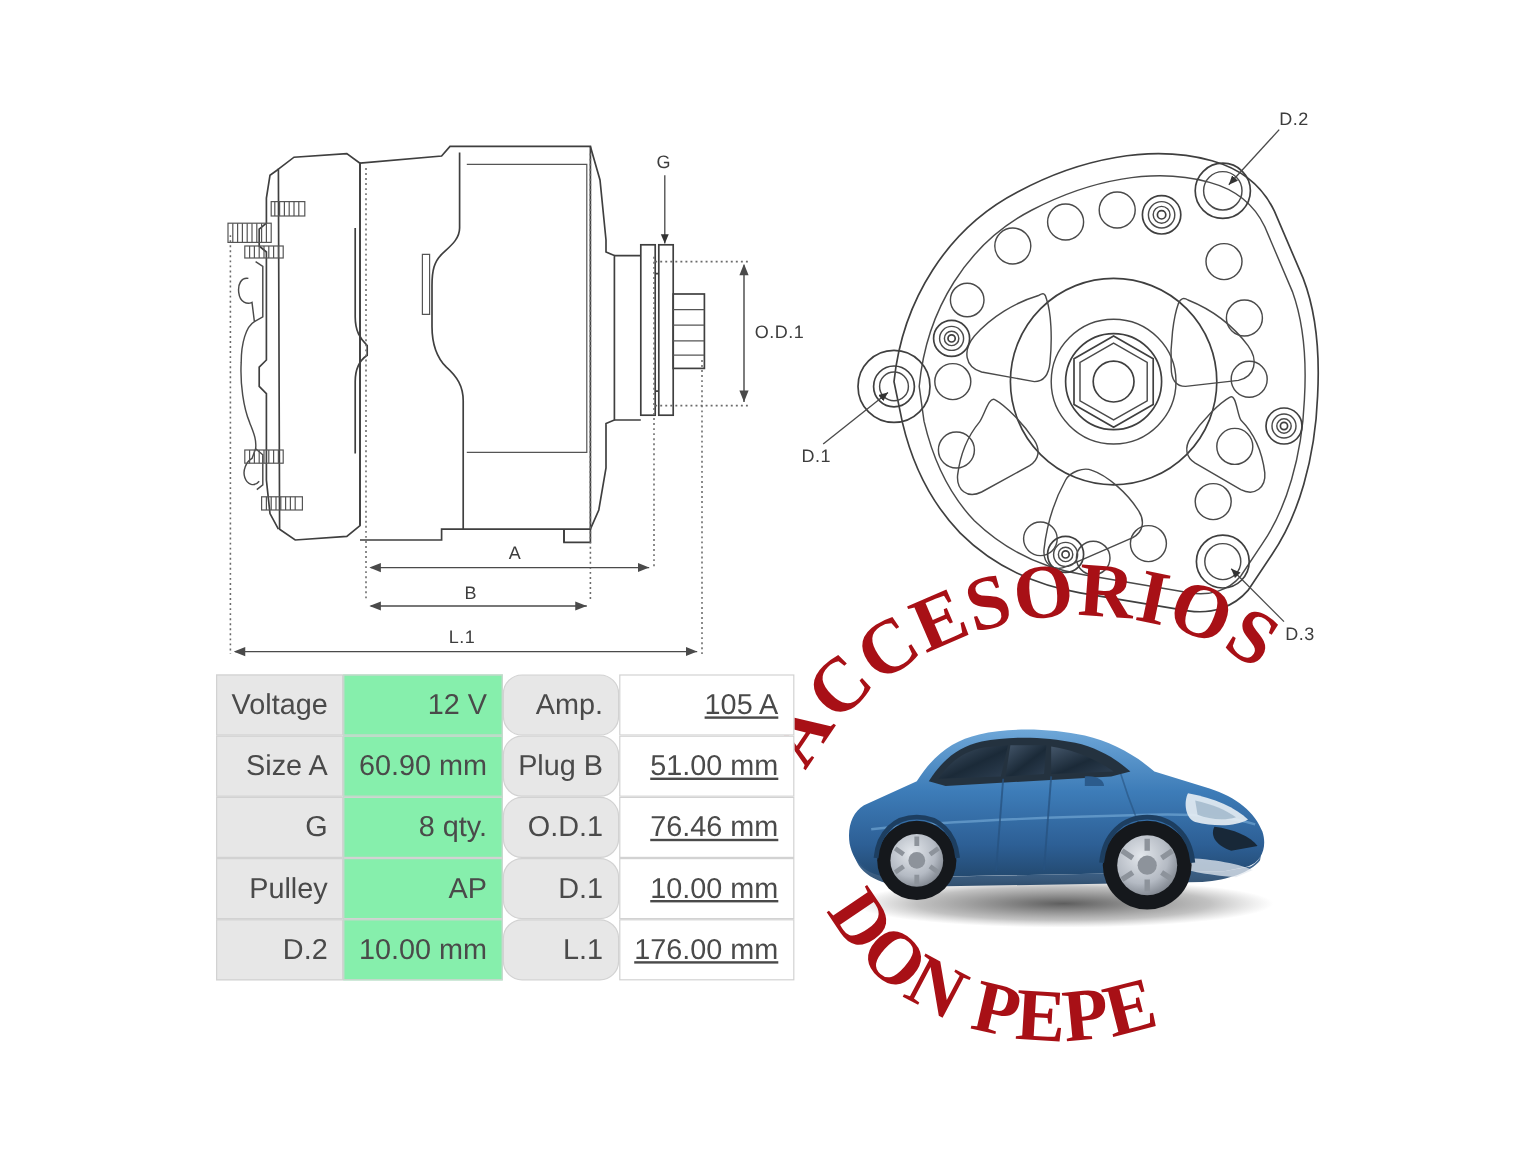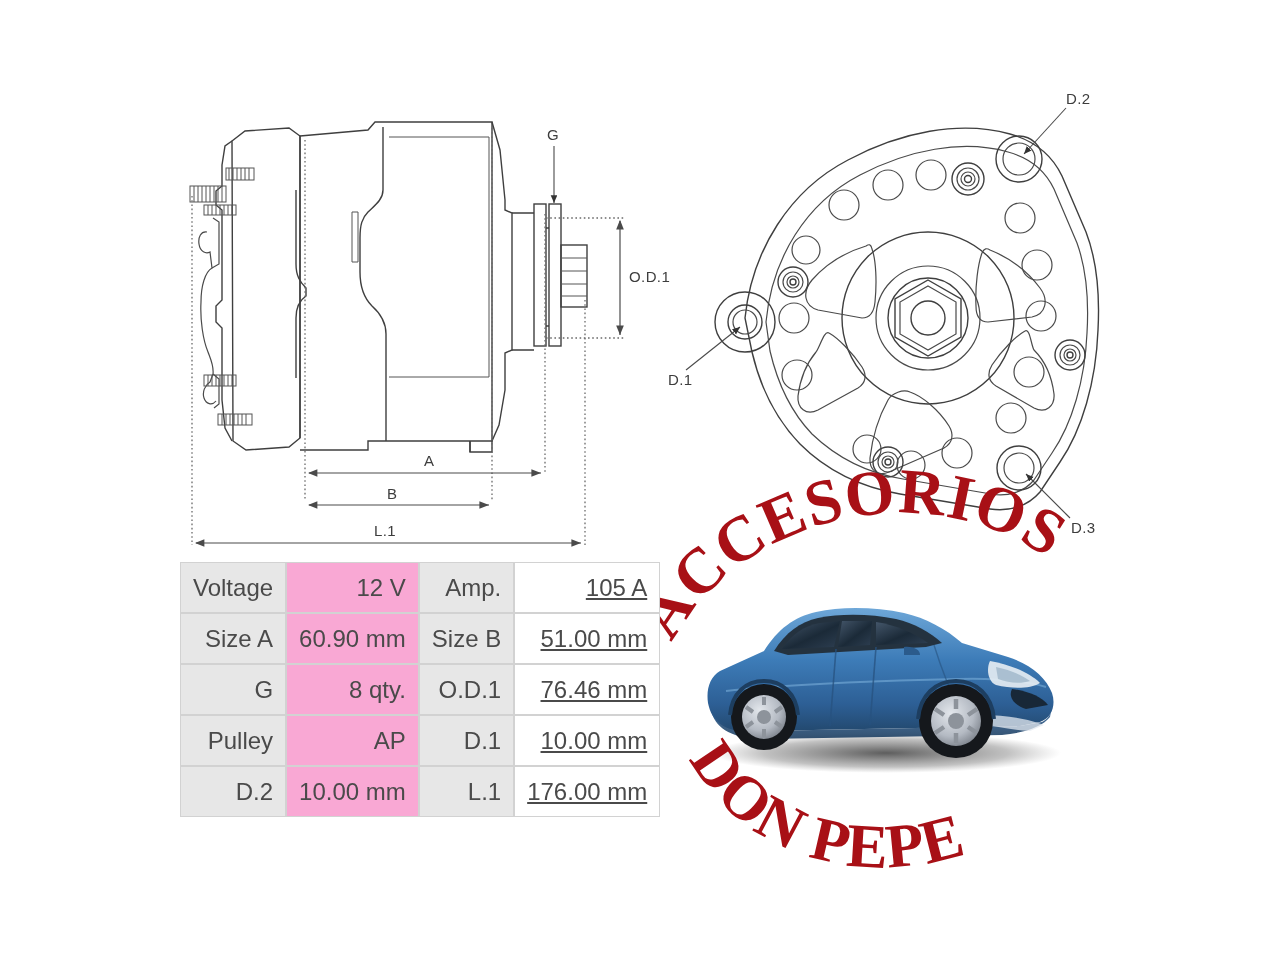--- a/index.html
+++ b/index.html
@@ -12,22 +12,22 @@
   #spec-table{position:absolute;left:180px;top:562px;width:468px;
       border-collapse:separate;border-spacing:0;}
   #spec-table td{
       height:49px;padding:0 12px;
       font-size:24px;color:#4a4a4a;
       border:1px solid #d2d2d2;
       vertical-align:middle;
       white-space:nowrap;
   }
   #spec-table td.lbl{background:#e7e7e7;text-align:right;width:100px;}
-  #spec-table td.val{background:#f9a8d4;text-align:right;width:134px;}
-  #spec-table td.lbl2{background:#e7e7e7;text-align:right;width:90px;}
+  #spec-table td.val{background:#86efac;text-align:right;width:134px;}
+  #spec-table td.lbl2{background:#e7e7e7;text-align:right;width:90px;border-radius:16px;}
   #spec-table td.val2{background:#fff;text-align:right;width:144px;text-decoration:underline;}
 
   
   .wm{position:absolute;pointer-events:none;}
   .wm svg{overflow:visible;}
   .wm text{
       font-family:"Liberation Serif","DejaVu Serif",serif;
       font-weight:bold;
       fill:#a81016;
   }
@@ -368,21 +368,21 @@
   <tbody>
     <tr>
       <td class="lbl">Voltage</td>
       <td class="val">12 V</td>
       <td class="lbl2">Amp.</td>
       <td class="val2">105 A</td>
     </tr>
     <tr>
       <td class="lbl">Size A</td>
       <td class="val">60.90 mm</td>
-      <td class="lbl2">Size B</td>
+      <td class="lbl2">Plug B</td>
       <td class="val2">51.00 mm</td>
     </tr>
     <tr>
       <td class="lbl">G</td>
       <td class="val">8 qty.</td>
       <td class="lbl2">O.D.1</td>
       <td class="val2">76.46 mm</td>
     </tr>
     <tr>
       <td class="lbl">Pulley</td>

